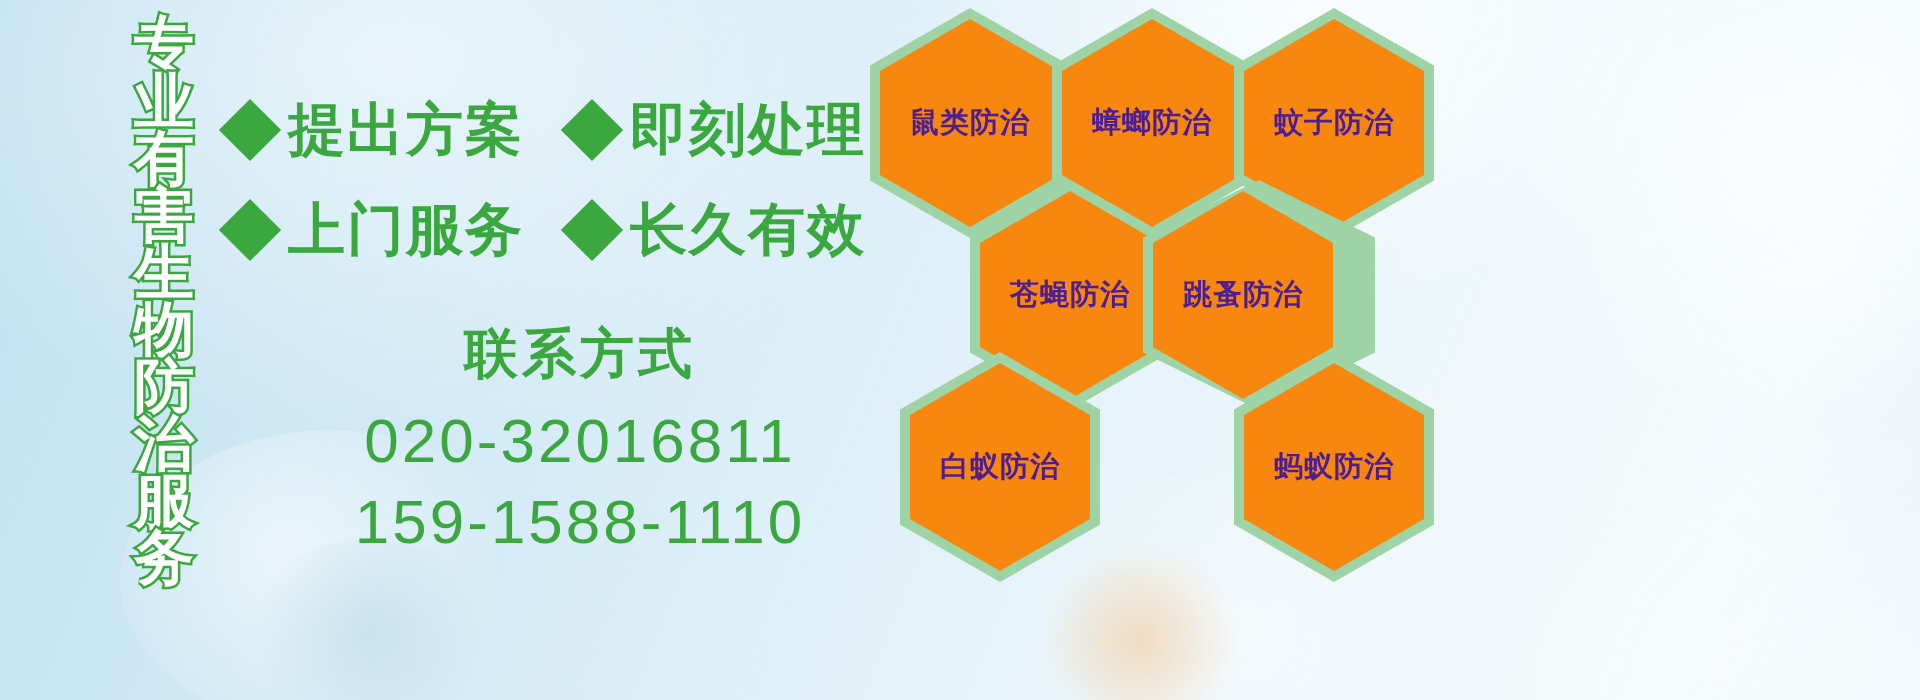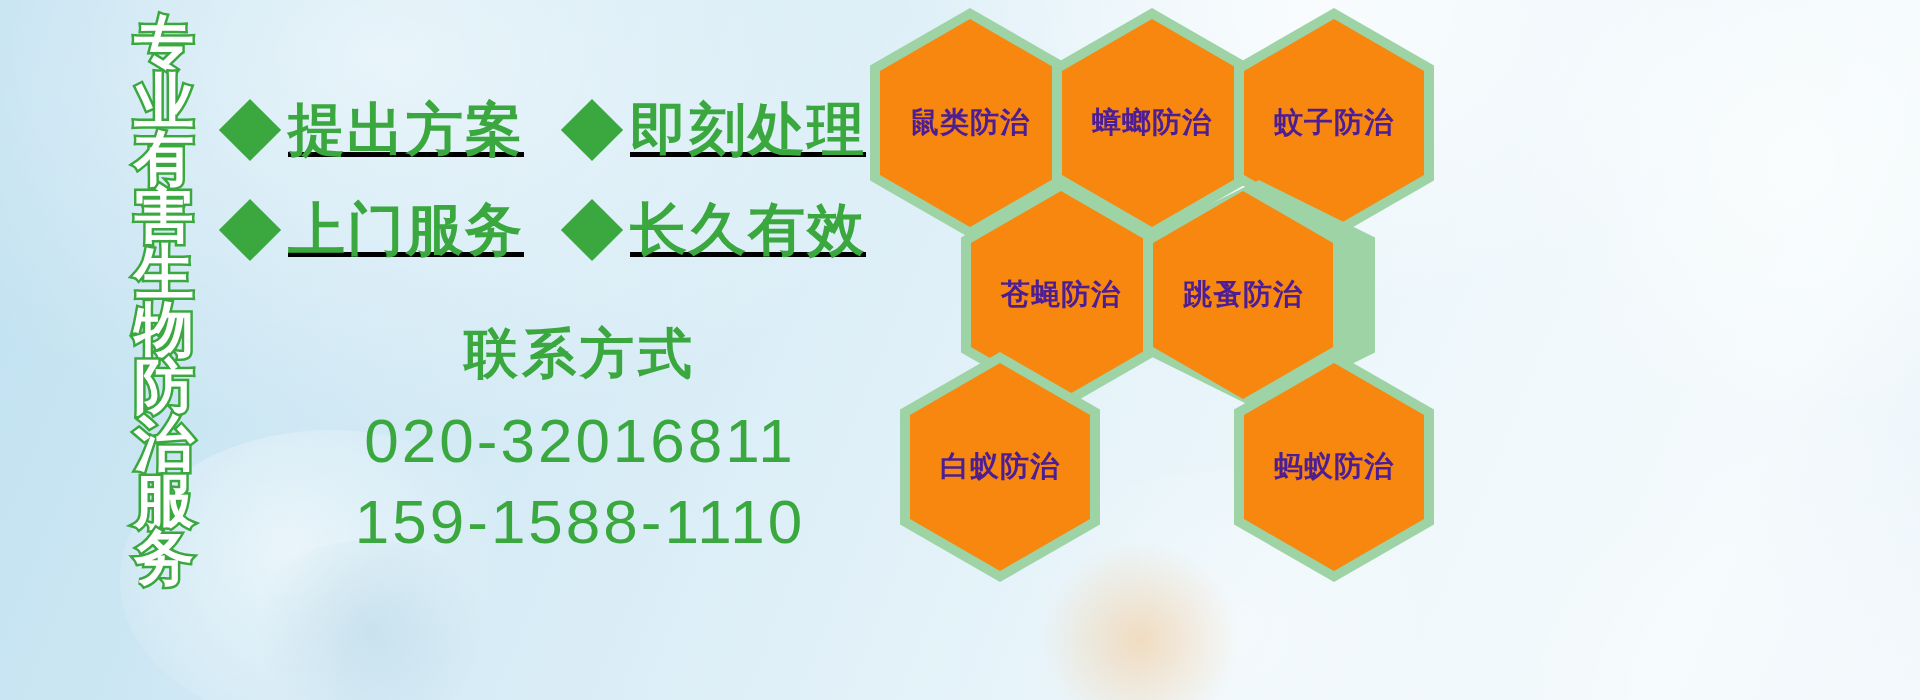--- a/index.html
+++ b/index.html
@@ -79,21 +79,20 @@
   .feature-row {
     display: flex;
     align-items: center;
     height: 100px;
     gap: 10px;
   }
   .feature-item {
     display: flex;
     align-items: center;
     gap: 16px;
-    text-decoration: underline;
   }
   .diamond {
     width: 44px;
     height: 44px;
     background: #3aa83f;
     transform: rotate(45deg);
     flex: 0 0 auto;
   }
   .feature-label {
     font-size: 57px;
@@ -240,21 +239,21 @@
         <span class="hex-label">蟑螂防治</span>
       </div>
     </div>
 
     <div class="hex" style="left:372px; top:8px;">
       <div class="hex-inner">
         <span class="hex-label">蚊子防治</span>
       </div>
     </div>
 
-    <div class="hex" style="left:99px;  top:180px;">
+    <div class="hex" style="left:108px;  top:180px;">
       <div class="hex-inner">
         <span class="hex-label">苍蝇防治</span>
       </div>
     </div>
 
     <div class="hex" style="left:281px; top:180px;padding-left:32px;">
       <div class="hex-inner">
         <span class="hex-label">跳蚤防治</span>
       </div>
     </div>

